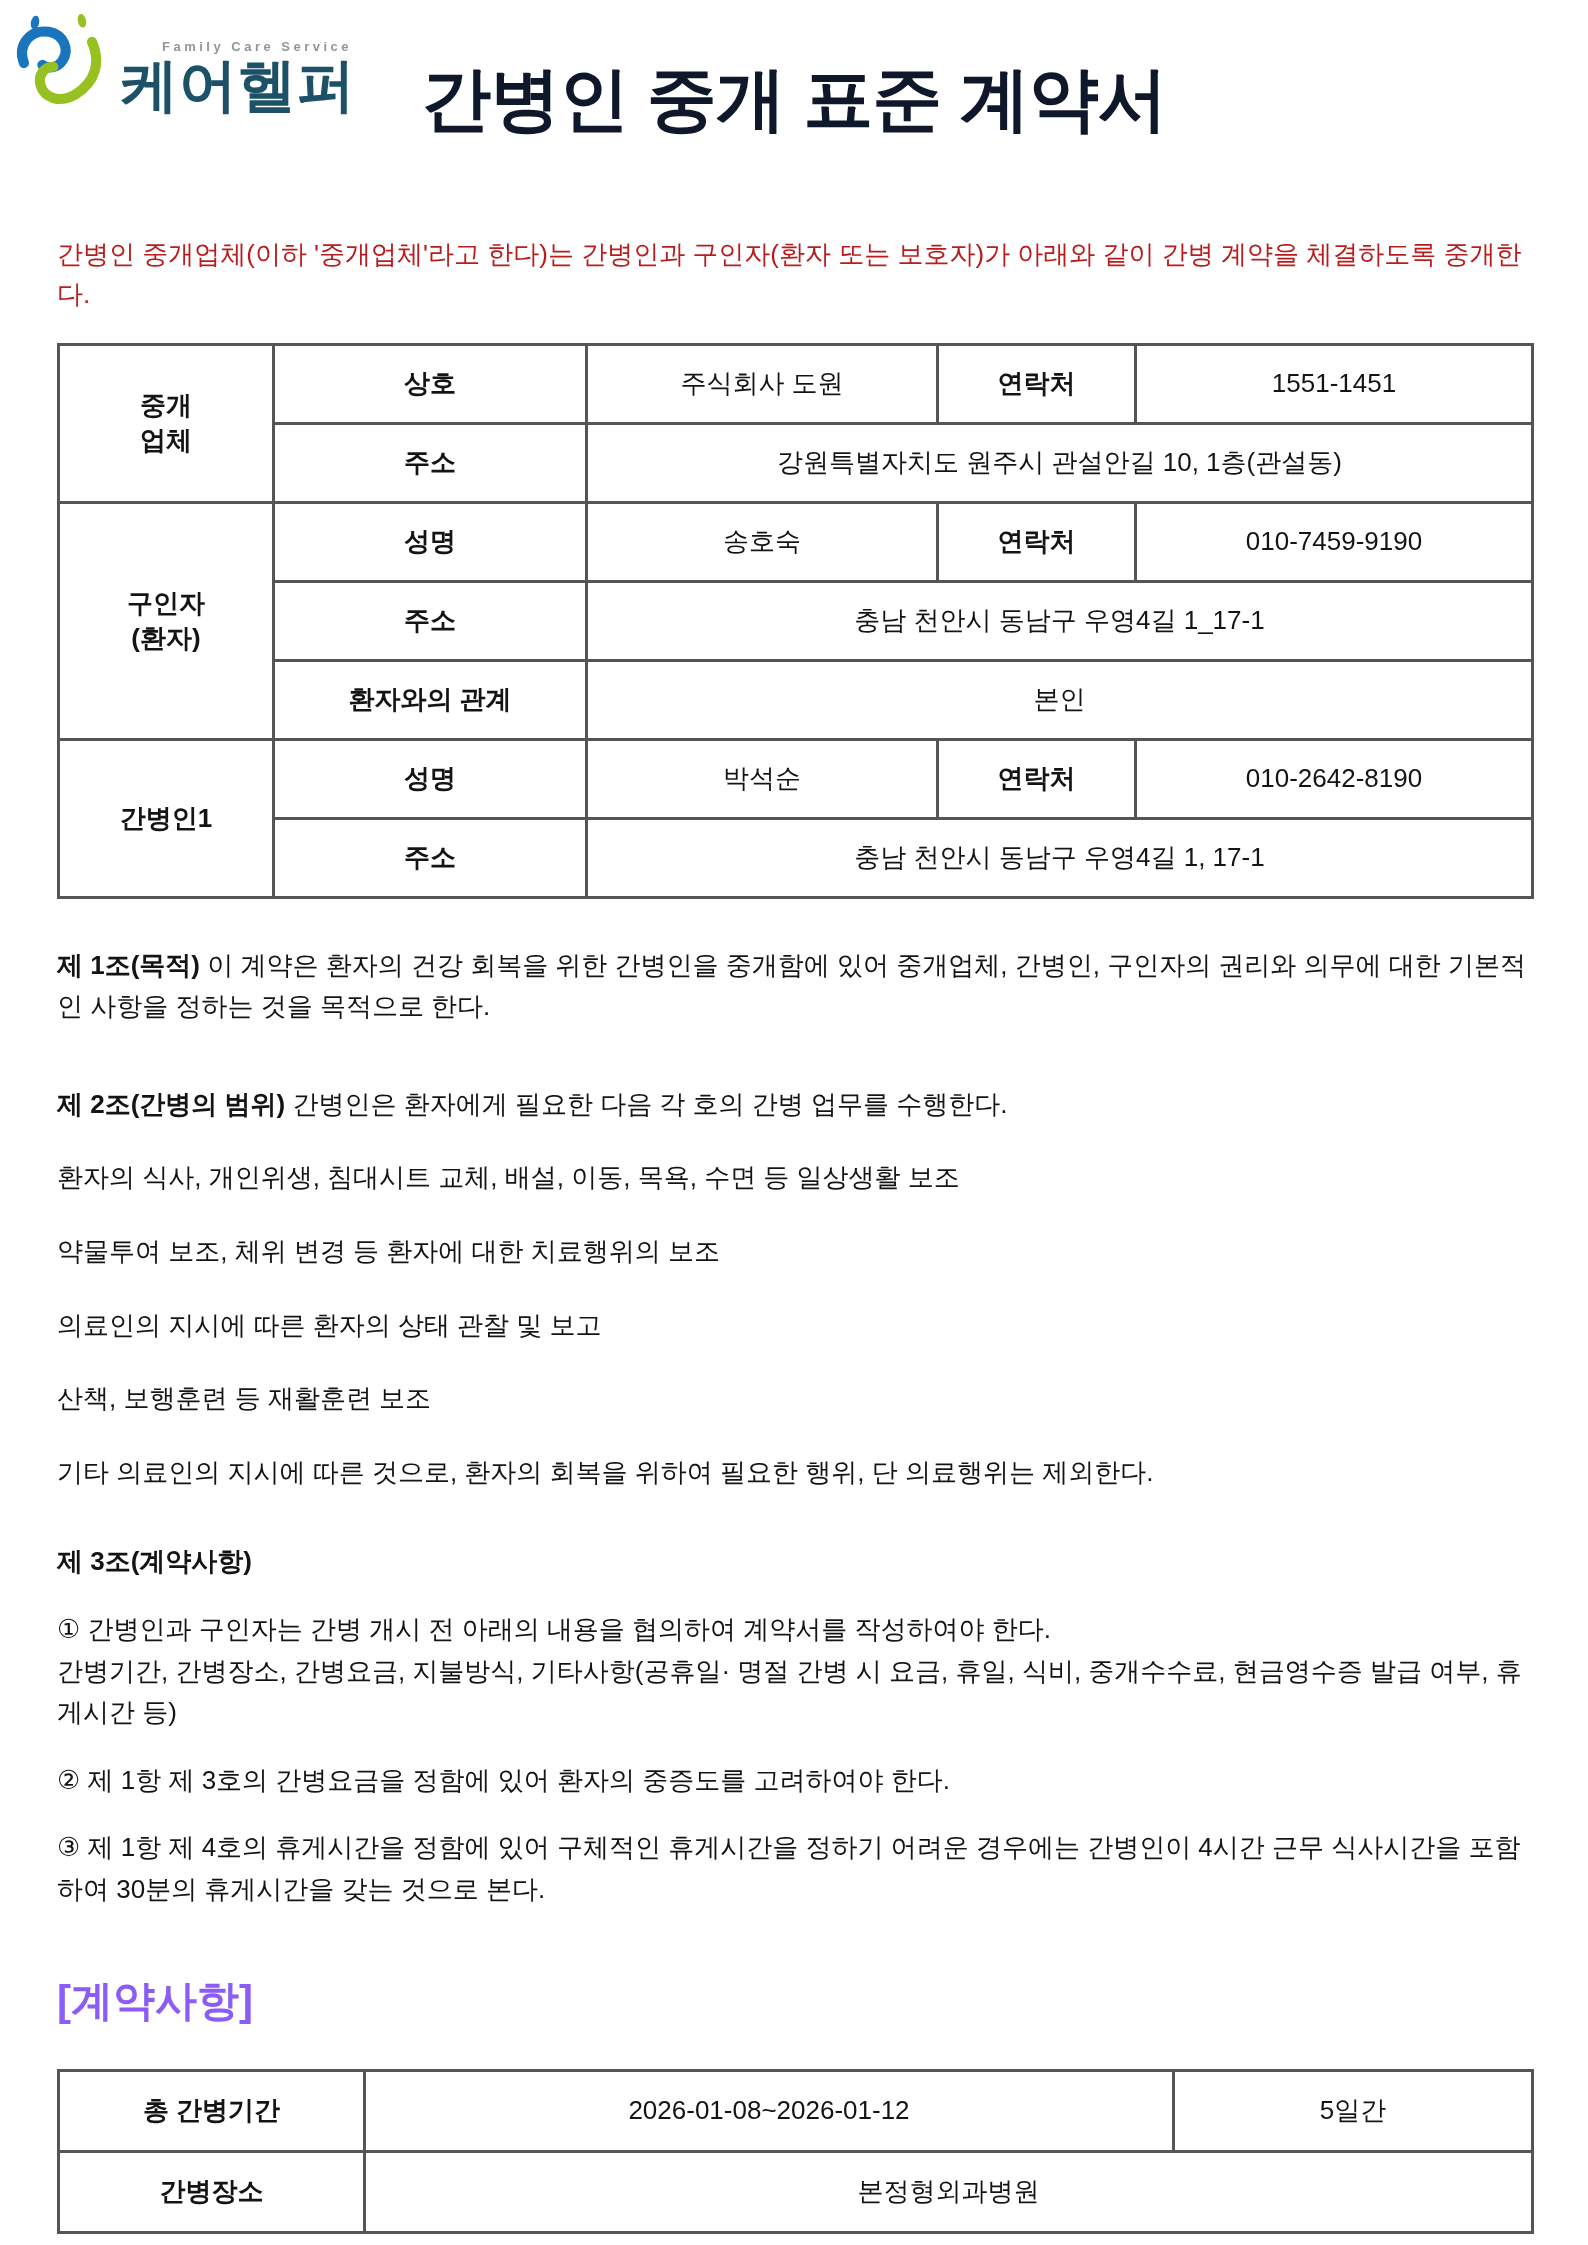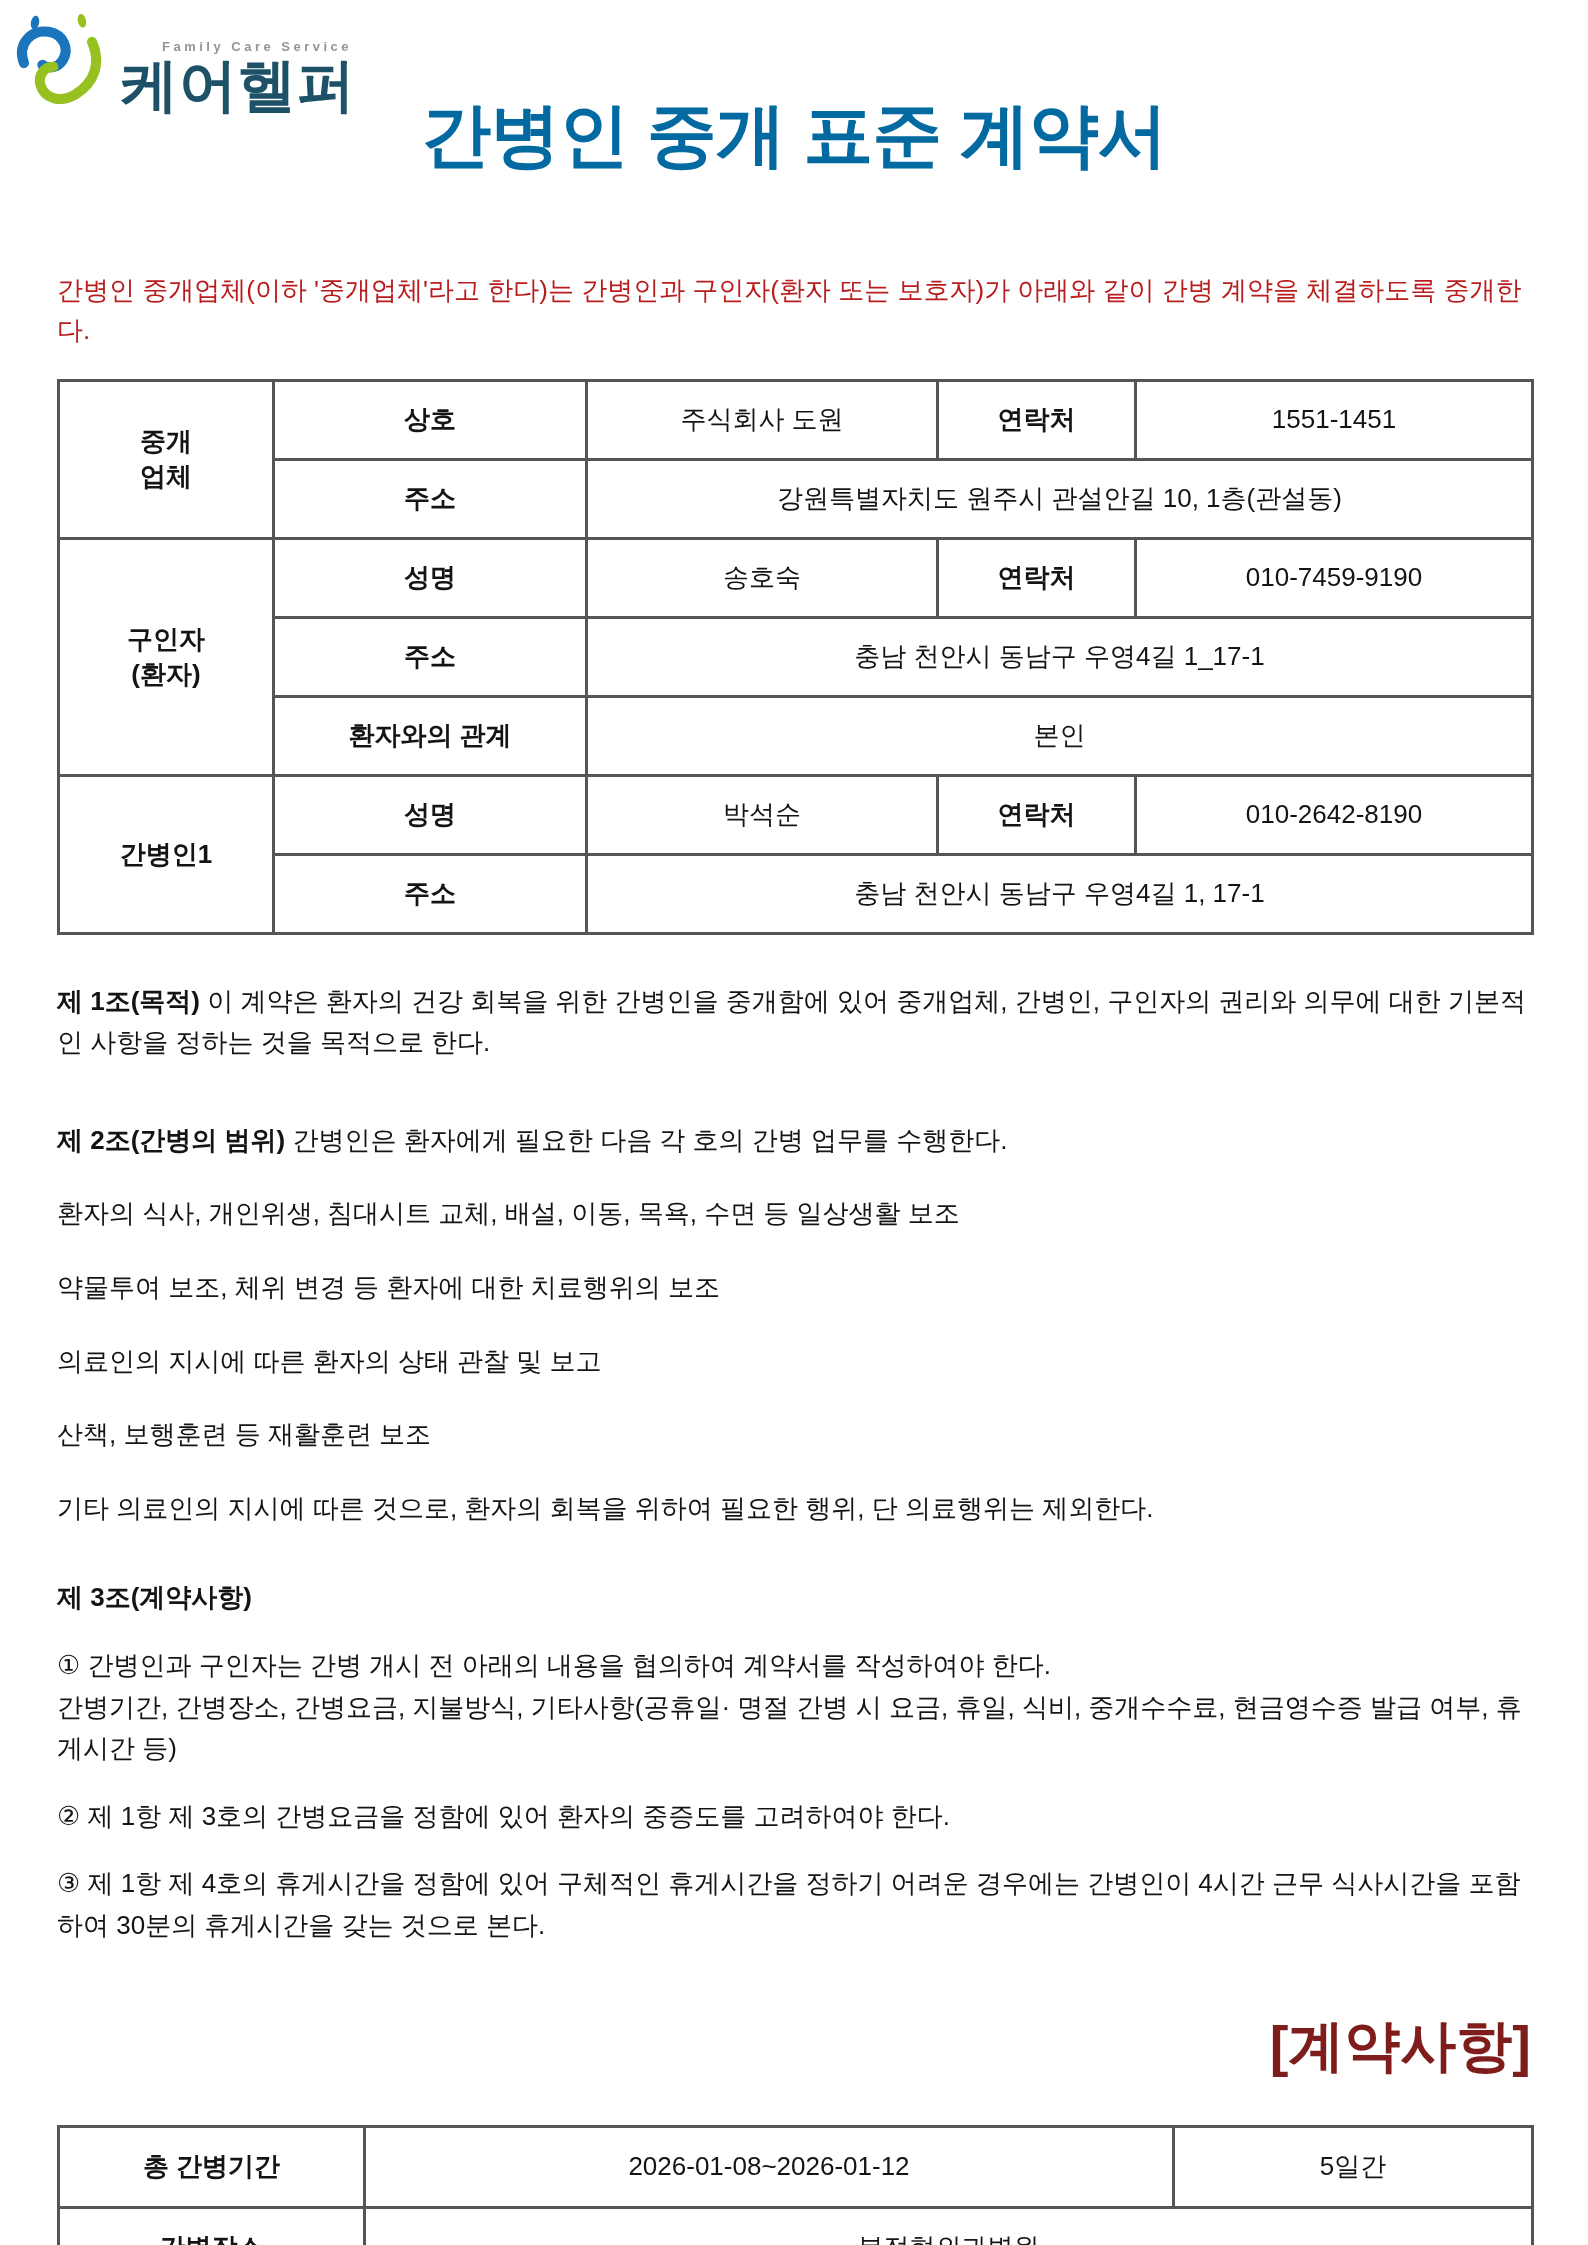--- a/index.html
+++ b/index.html
@@ -36,27 +36,27 @@
     font-size: 58px;
     font-weight: 800;
     color: #1d5168;
     letter-spacing: 1px;
     line-height: 1.0;
   }
 
   
   .doc-title {
     margin: 0;
-    padding-top: 100px;
+    padding-top: 64px;
     text-align: center;
     font-size: 70px;
     font-weight: 800;
     letter-spacing: -1px;
     line-height: 1.0;
-    color: #0369a1;
+    color: #0f172a;
   }
 
   
   .intro {
     margin: 100px 0 0;
     font-size: 26px;
     line-height: 1.55;
     color: #b91c1c;
   }
 
@@ -93,24 +93,24 @@
   .a1 { margin-top: 46px; }
   .a2 { margin-top: 56px; }
   .a2-item { margin-top: 32px; }
   .a3-head { margin-top: 48px; font-size: 26px; font-weight: 700; }
   .clause { margin-top: 26px; white-space: pre-line; }
   .article strong { font-weight: 800; }
 
   
   .section-heading {
     margin: 62px 0 0;
-    text-align: right;
-    font-size: 56px;
+    text-align: left;
+    font-size: 42px;
     font-weight: 800;
-    color: #7f1d1d;
+    color: #8b5cf6;
   }
   table.contract { margin-top: 40px; }
 </style>
 </head>
 <body>
 
 <div class="logo">
   <svg class="logo-icon" viewBox="0 0 100 112" aria-hidden="true">
 
     <ellipse cx="25" cy="11" rx="4.5" ry="7.5" transform="rotate(12 25 11)" fill="#1b75bc"></ellipse>

